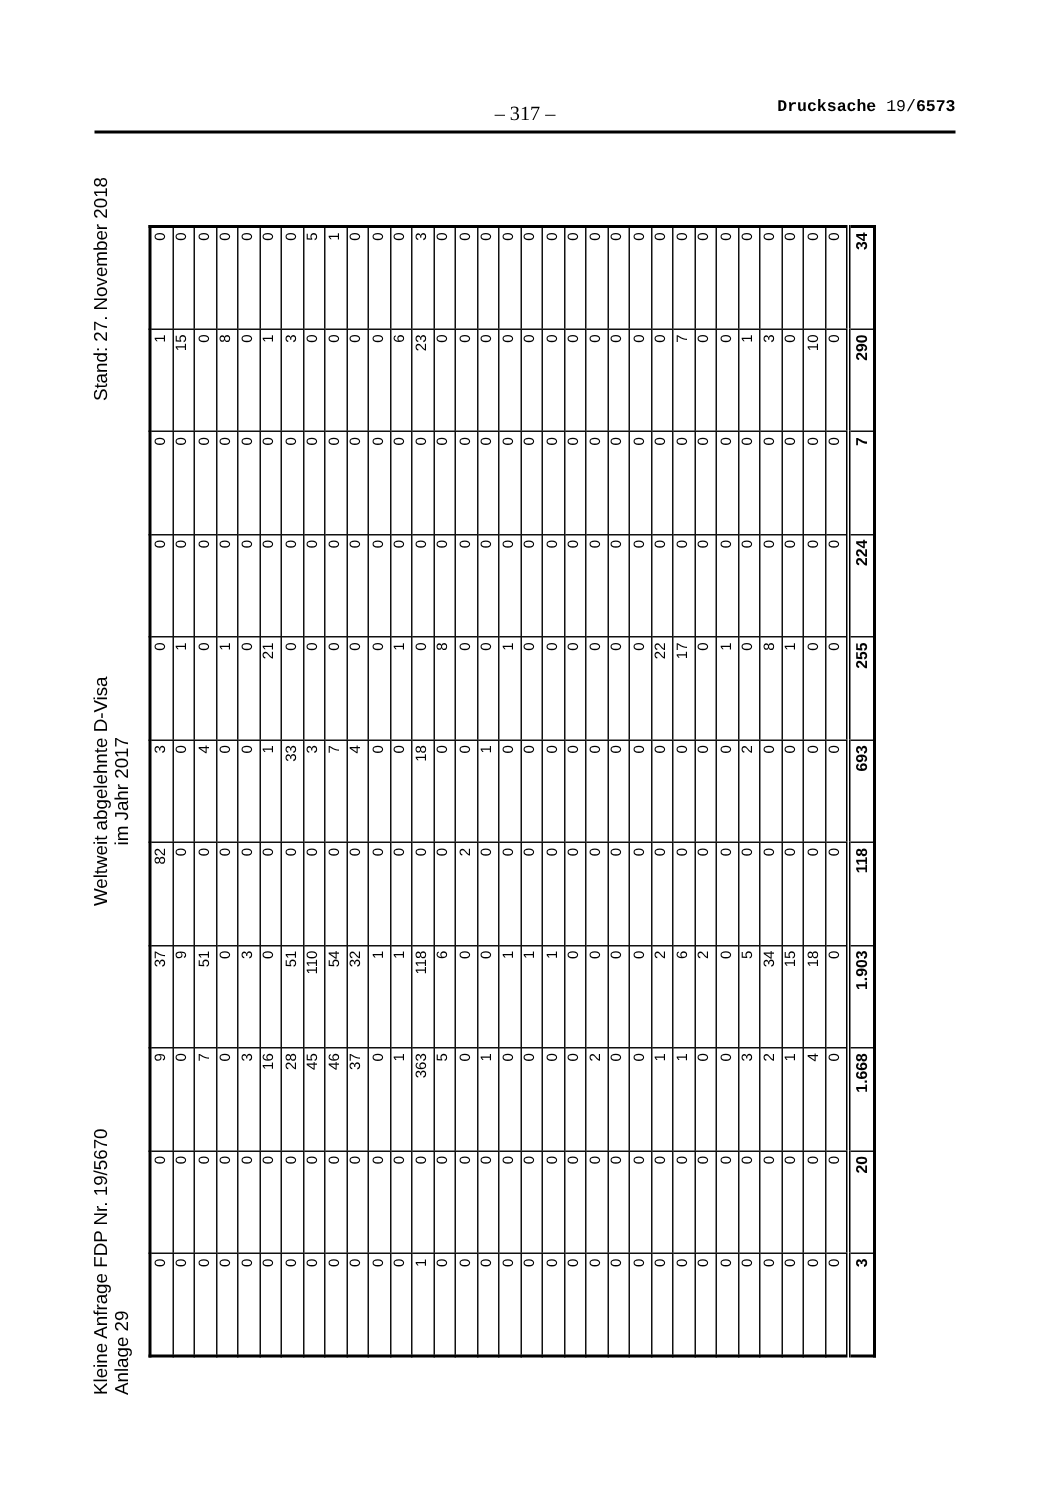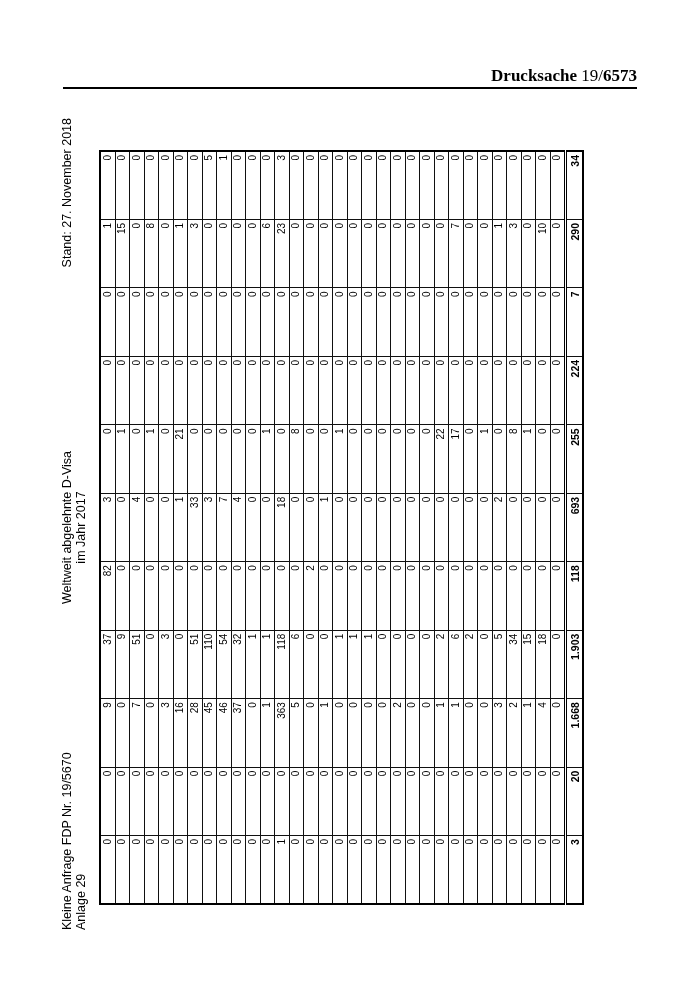--- a/index.html
+++ b/index.html
@@ -8,21 +8,21 @@
     overflow:hidden;font-family:"Liberation Sans",sans-serif;color:#000;
   }
   .page{position:absolute;inset:0;background:#fff;}
 
   
   .header{position:absolute;top:66px;left:63px;width:574px;height:20px;
     font-family:"Liberation Serif",serif;font-size:13.5px;}
   .header .h-left{position:absolute;left:0;top:2px;white-space:nowrap;}
   .header .h-center{position:absolute;left:0;right:0;top:2px;text-align:center;white-space:nowrap;}
   .header .h-right{position:absolute;right:0;top:0;white-space:nowrap;
-    font-family:Liberation Serif, serif;font-size:17px;}
+    font-family:Liberation Mono, monospace;font-size:11px;}
   .header .h-right .b{font-weight:bold;}
   .rule{position:absolute;top:87px;left:63px;width:574px;height:2px;background:#000;}
 
   
   .rotated{
     position:absolute;left:57px;top:935px;width:845px;height:495px;
     transform:rotate(-90deg);transform-origin:0 0;
   }
   .cap{position:absolute;font-size:12.5px;line-height:13.5px;white-space:pre-line;}
   .cap-left{left:5px;top:4px;}
@@ -42,20 +42,21 @@
   table.visa tr.totals td{
     border-top:3px double #000;height:15px;font-weight:bold;font-size:10.5px;
   }
 </style>
 </head>
 <body>
 
 <div class="page">
 
   <div class="header">
+    <span class="h-center">– 317 –</span>
     <span class="h-right"><span class="b">Drucksache </span><span>19/</span><span class="b">6573</span></span>
   </div>
   <div class="rule"></div>
 
   <div class="rotated">
 
     <div class="cap cap-left"><span>Kleine Anfrage FDP Nr. 19/5670</span><br><span>Anlage 29</span></div>
 
     <div class="cap cap-title"><span>Weltweit abgelehnte D-Visa</span><br><span>im Jahr 2017</span></div>
 

